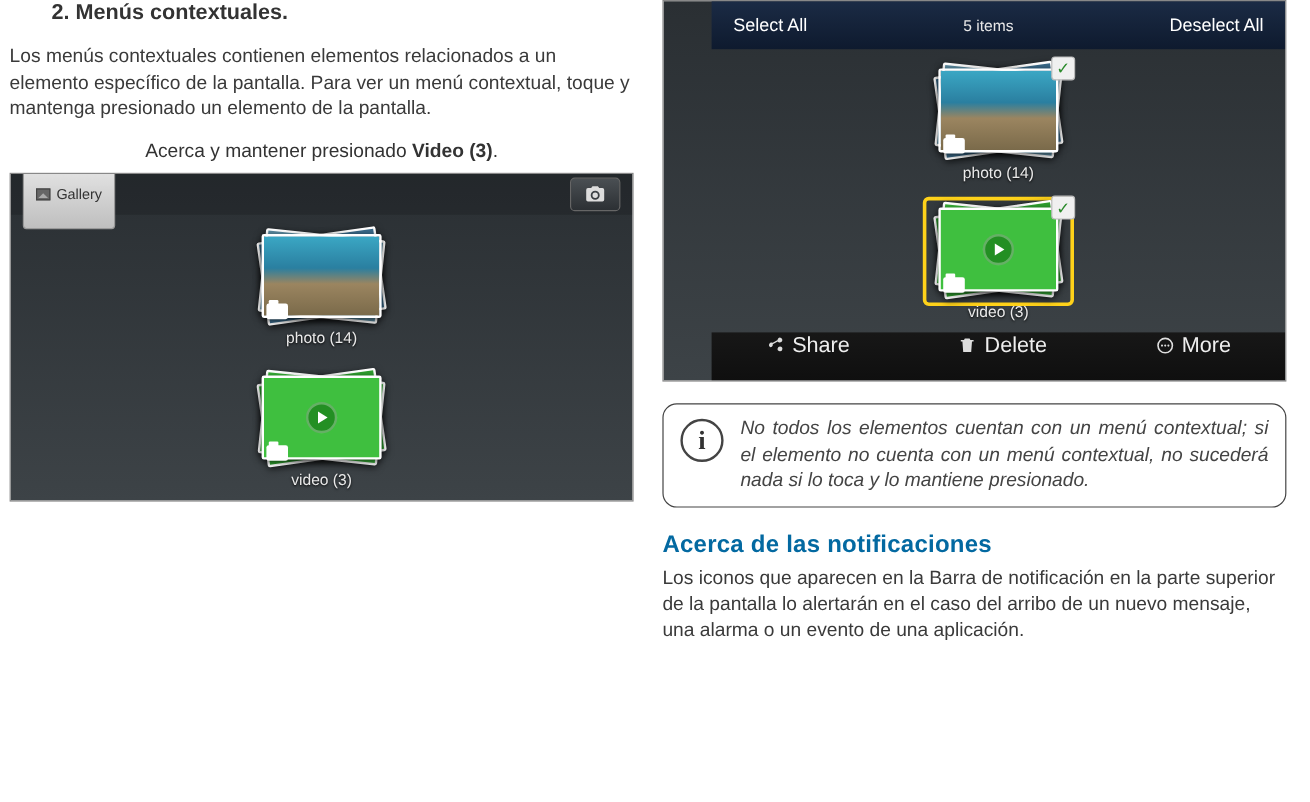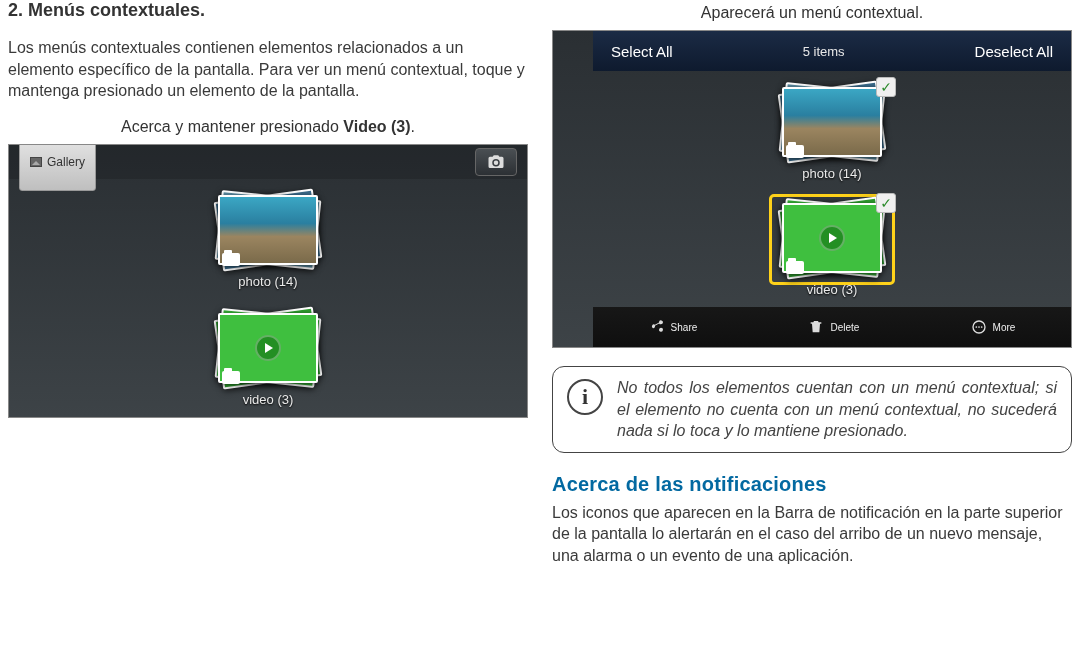--- a/index.html
+++ b/index.html
@@ -11,21 +11,21 @@
     height: 668px;
     background: #fff;
     display: flex;
     gap: 24px;
     padding: 0 8px;
   }
   .col { width: 520px; display: flex; flex-direction: column; }
   .col-left { width: 520px; }
   .col-right { width: 520px; }
 
-  .heading-small { font-weight: bold; font-size: 18px; margin-bottom: 16px; }
+  .heading-small { font-weight: bold; font-size: 18px; margin-bottom: 16px; margin-left: 35px; }
   .body-text { line-height: 1.35; color: #3a3a3a; margin-bottom: 12px; }
   .centered { text-align: center; margin: 4px 0 8px; }
   .bold { font-weight: bold; }
 
   
   .gallery {
     background: linear-gradient(180deg,#2a2f33 0%,#3d4347 100%);
     border: 1px solid #888;
     height: 274px;
     position: relative;
@@ -108,22 +108,22 @@
     color:#fff;font-size:15px;padding:0 18px;
   }
   .topbar-center{font-size:13px;color:#e8e8e8;}
   .selected-outline{outline:3px solid #ffd21a;border-radius:2px;}
   .check-badge{
     position:absolute;top:-4px;right:-4px;width:20px;height:20px;background:#f0f0f0;border-radius:3px;
     display:flex;align-items:center;justify-content:center;font-size:14px;color:#2a8a2a;border:1px solid #bbb;
   }
   .bottombar{
     height:40px;background:linear-gradient(180deg,#171717,#0f0f0f);
-    display:flex;align-items:center;justify-content:space-around;
-    color:#eee;font-size:10px;
+    display:flex;align-items:flex-start;justify-content:space-around;
+    color:#eee;font-size:18px;
   }
   .btmitem{display:flex;align-items:center;gap:6px;}
   .gallery2{
     background: linear-gradient(180deg,#2a2f33 0%,#3d4347 100%);
     border:1px solid #888;height:318px;position:relative;overflow:hidden;padding-left:40px;
   }
   .gallery2-body{height:calc(100% - 80px);display:flex;flex-direction:column;align-items:center;justify-content:center;gap:16px;}
 
   
   .info-box{
@@ -191,21 +191,20 @@
         </div>
         <div class="thumb-label">video  (3)</div>
       </div>
     </div>
   </div>
 
 </div>
 
 <div class="col col-right">
 
-  <p class="centered">Aparecerá un menú contextual.</p>
 
   <div class="gallery2">
     <div class="topbar-dark">
       <span>Select All</span>
       <span class="topbar-center">5 items</span>
       <span>Deselect All</span>
     </div>
     <div class="gallery2-body">
       <div>
         <div class="stack">

